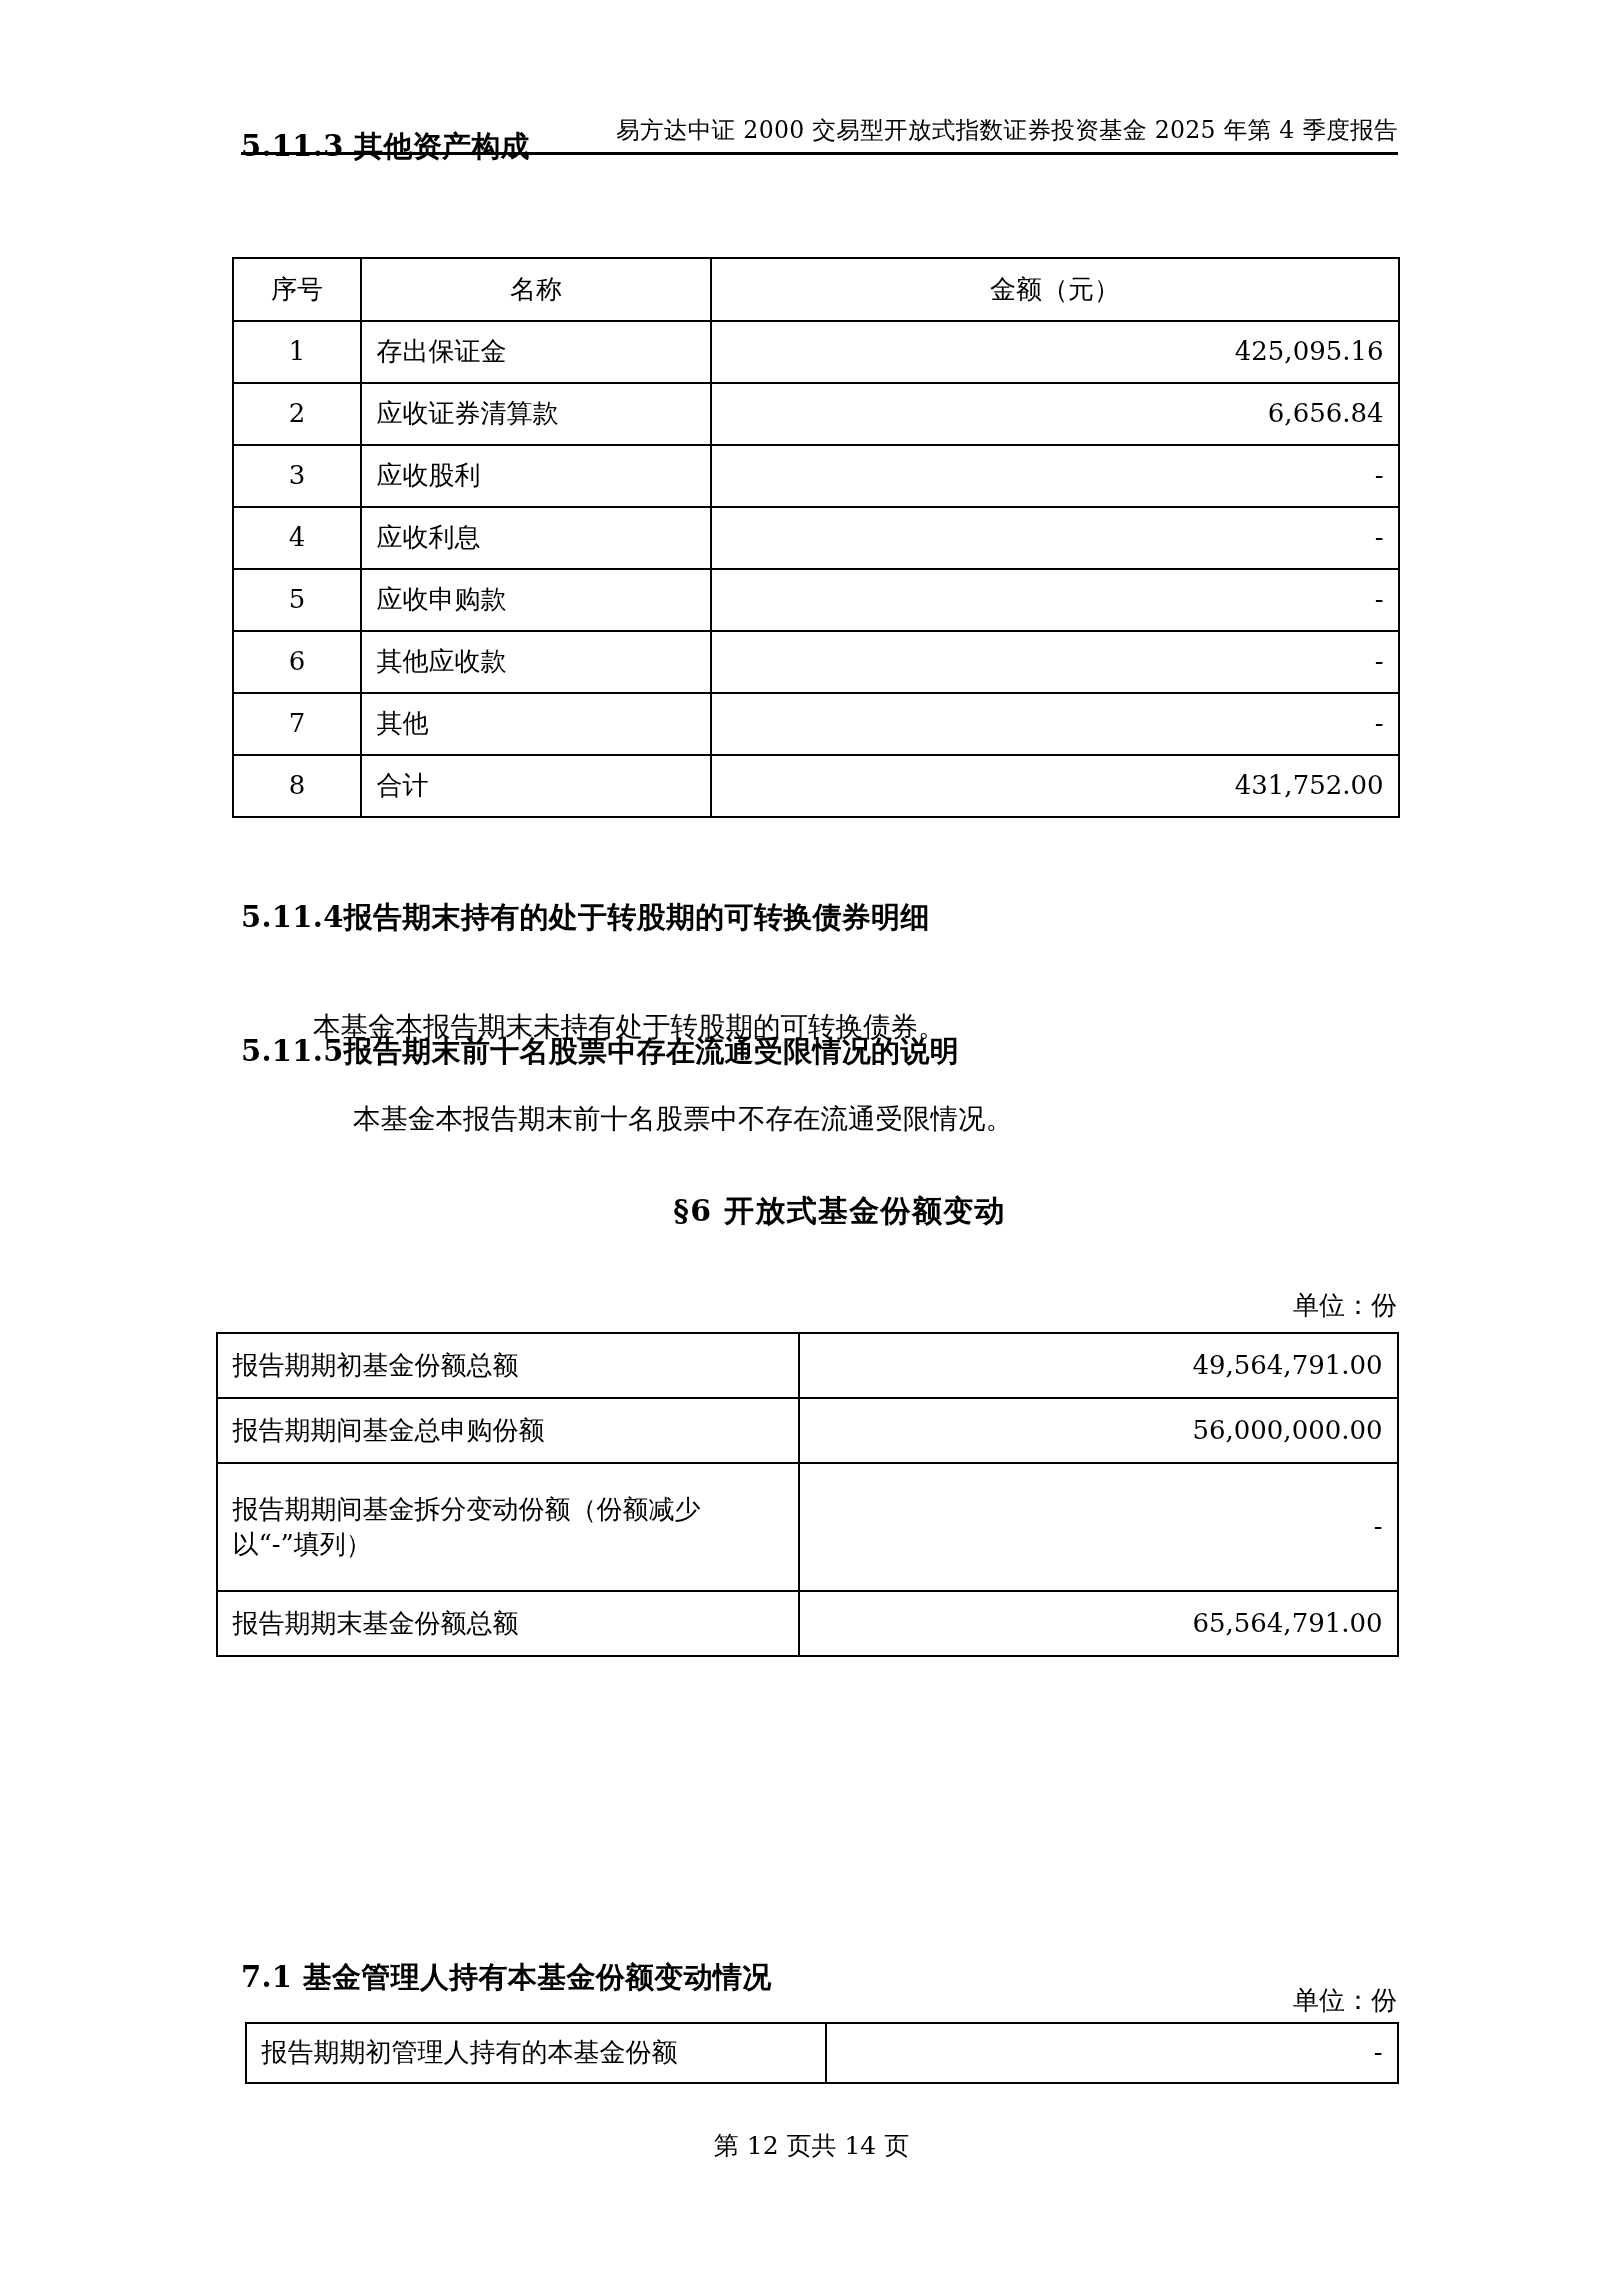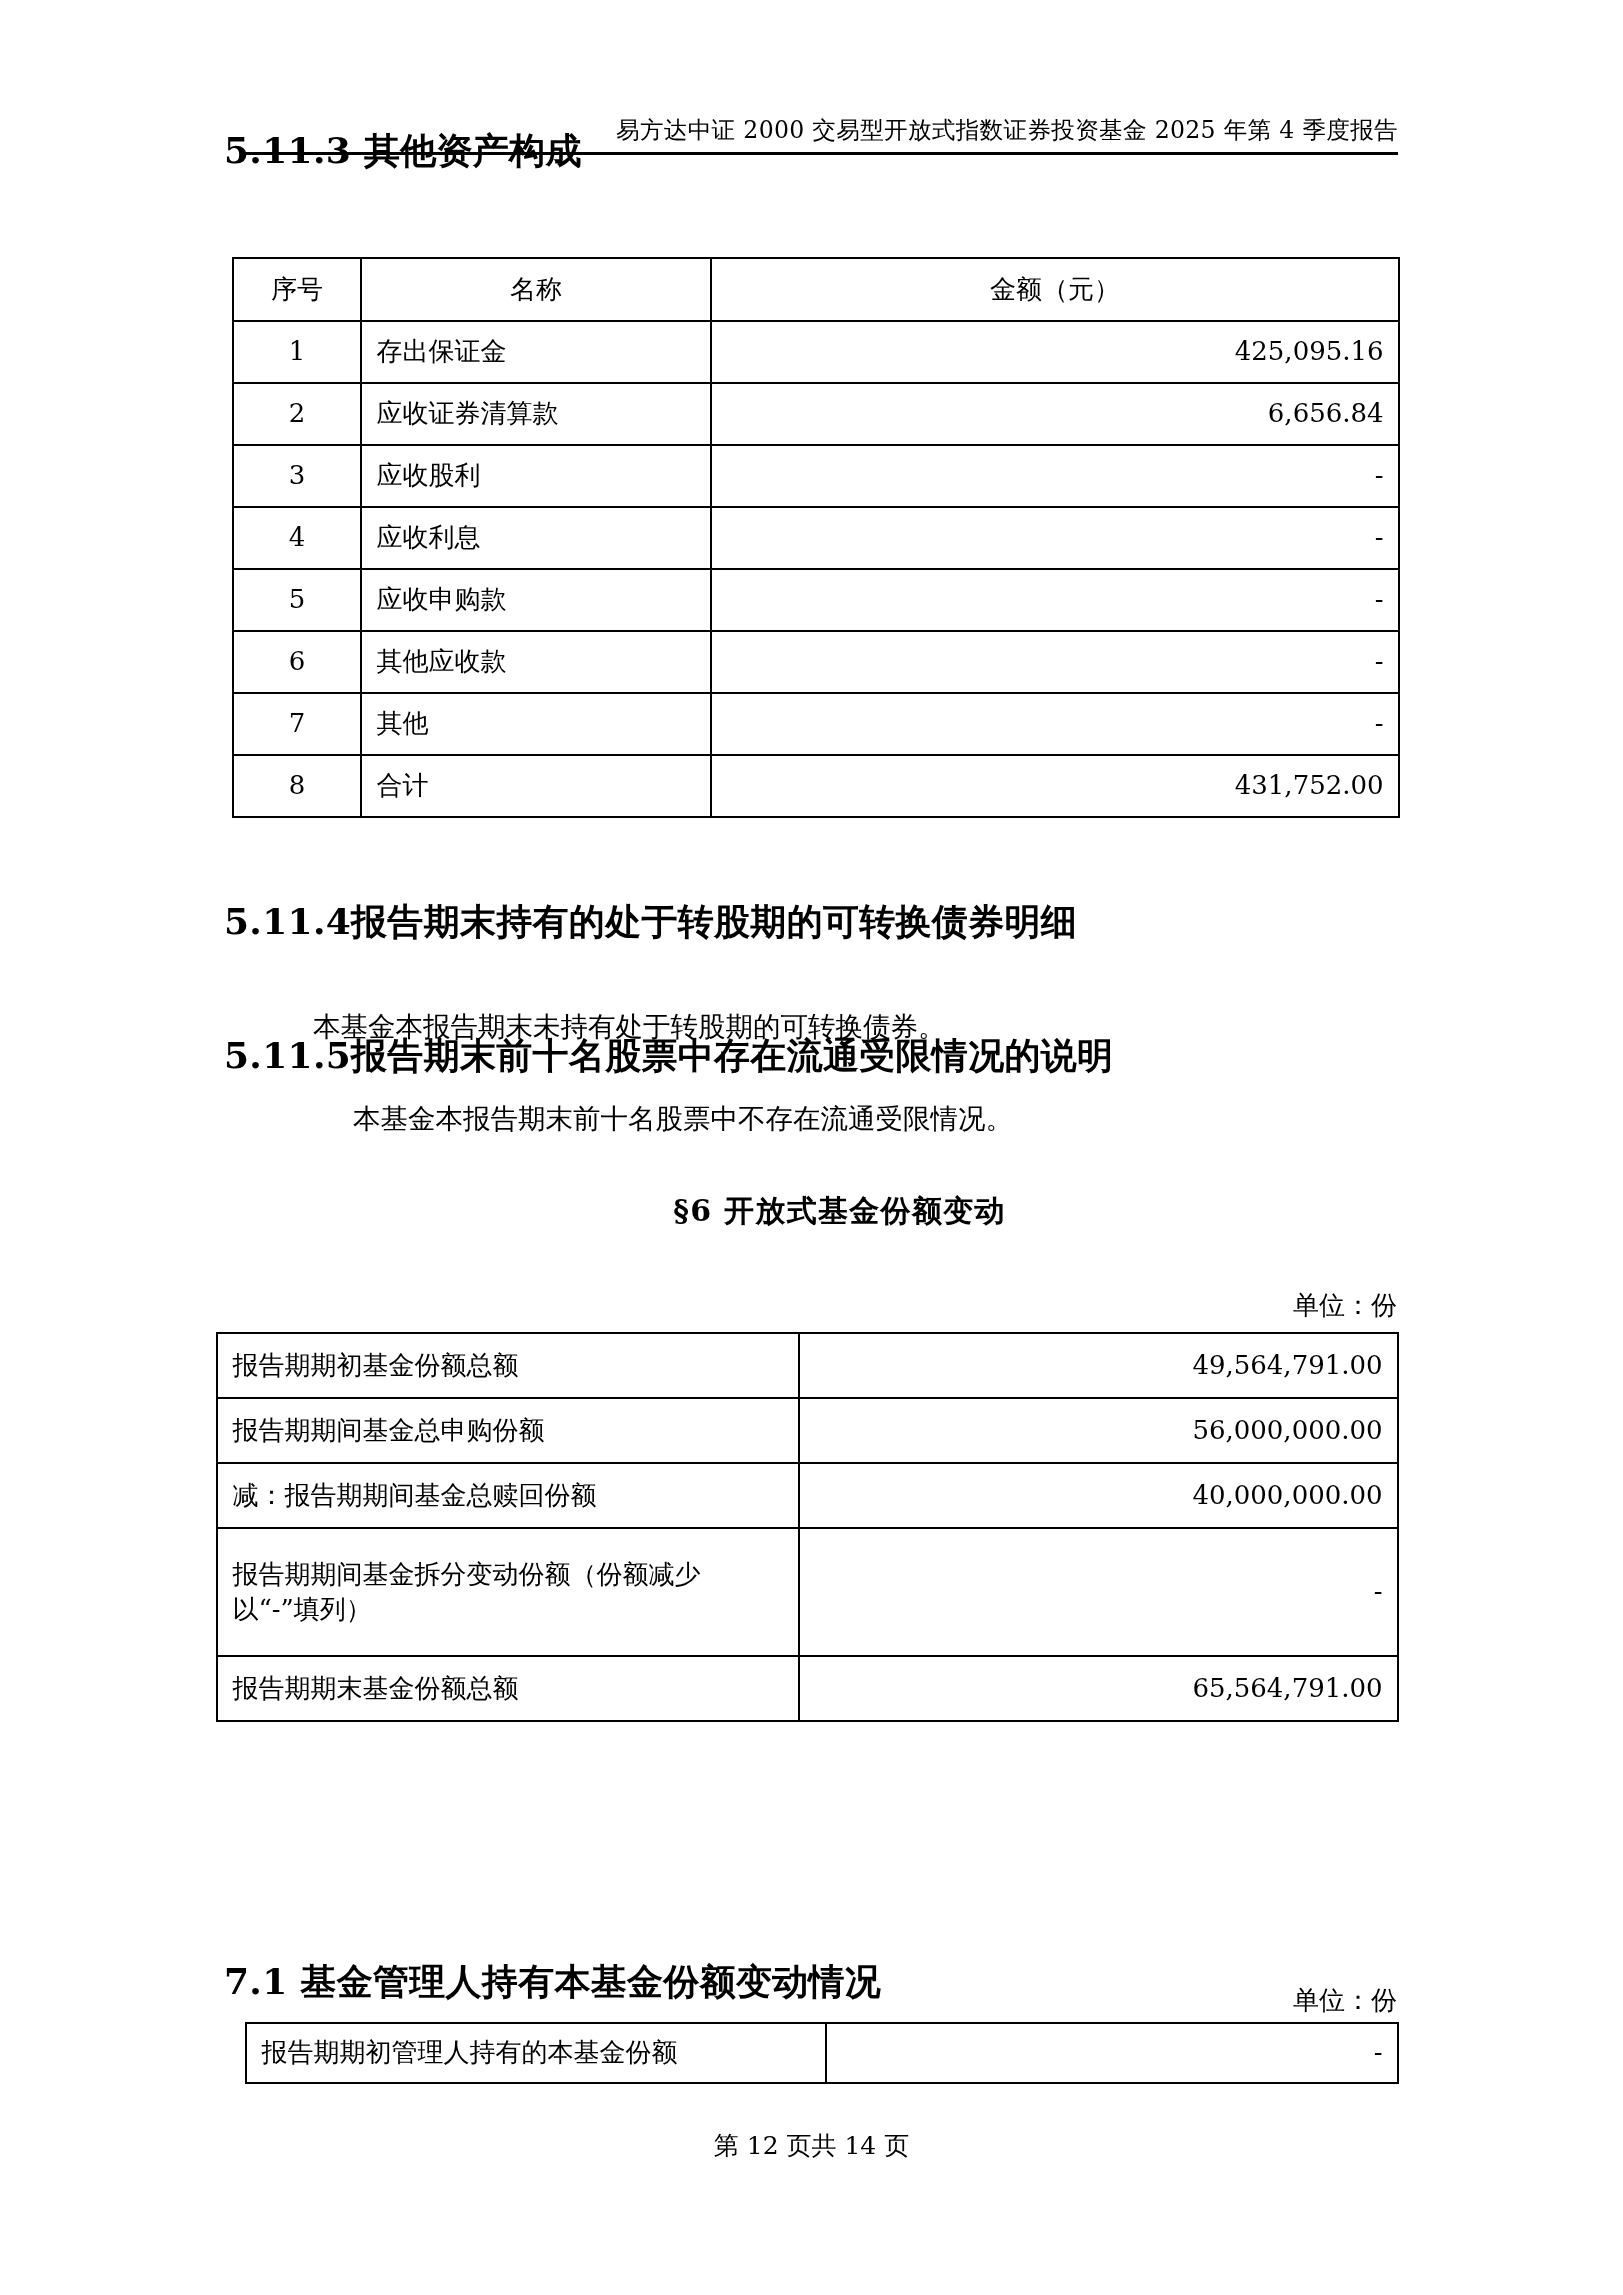--- a/index.html
+++ b/index.html
@@ -34,22 +34,22 @@
     left: 241px;
     top: 152px;
     width: 1157px;
     height: 3.3px;
     background: #000000;
   }
 
   
   .h3 {
     position: absolute;
-    left: 224px;
-    font-size: 36px;
+    left: 241px;
+    font-size: 29px;
     font-weight: bold;
     line-height: 1.25;
     white-space: nowrap;
     letter-spacing: 0.3px;
   }
   .h2-center {
     position: absolute;
     left: 0;
     width: 1623px;
     text-align: center;
@@ -198,24 +198,20 @@
     </colgroup>
     <tbody>
       <tr>
         <td class="c-left">报告期期初基金份额总额</td>
         <td class="c-right-mid">49,564,791.00</td>
       </tr>
       <tr>
         <td class="c-left">报告期期间基金总申购份额</td>
         <td class="c-right-mid">56,000,000.00</td>
       </tr>
-      <tr>
-        <td class="c-left">减：报告期期间基金总赎回份额</td>
-        <td class="c-right-mid">40,000,000.00</td>
-      </tr>
       <tr class="tall">
         <td class="c-left">
           <div>报告期期间基金拆分变动份额（份额减少</div>
           <div>以“-”填列）</div>
         </td>
         <td class="c-right-mid">-</td>
       </tr>
       <tr>
         <td class="c-left">报告期期末基金份额总额</td>
         <td class="c-right-mid">65,564,791.00</td>

